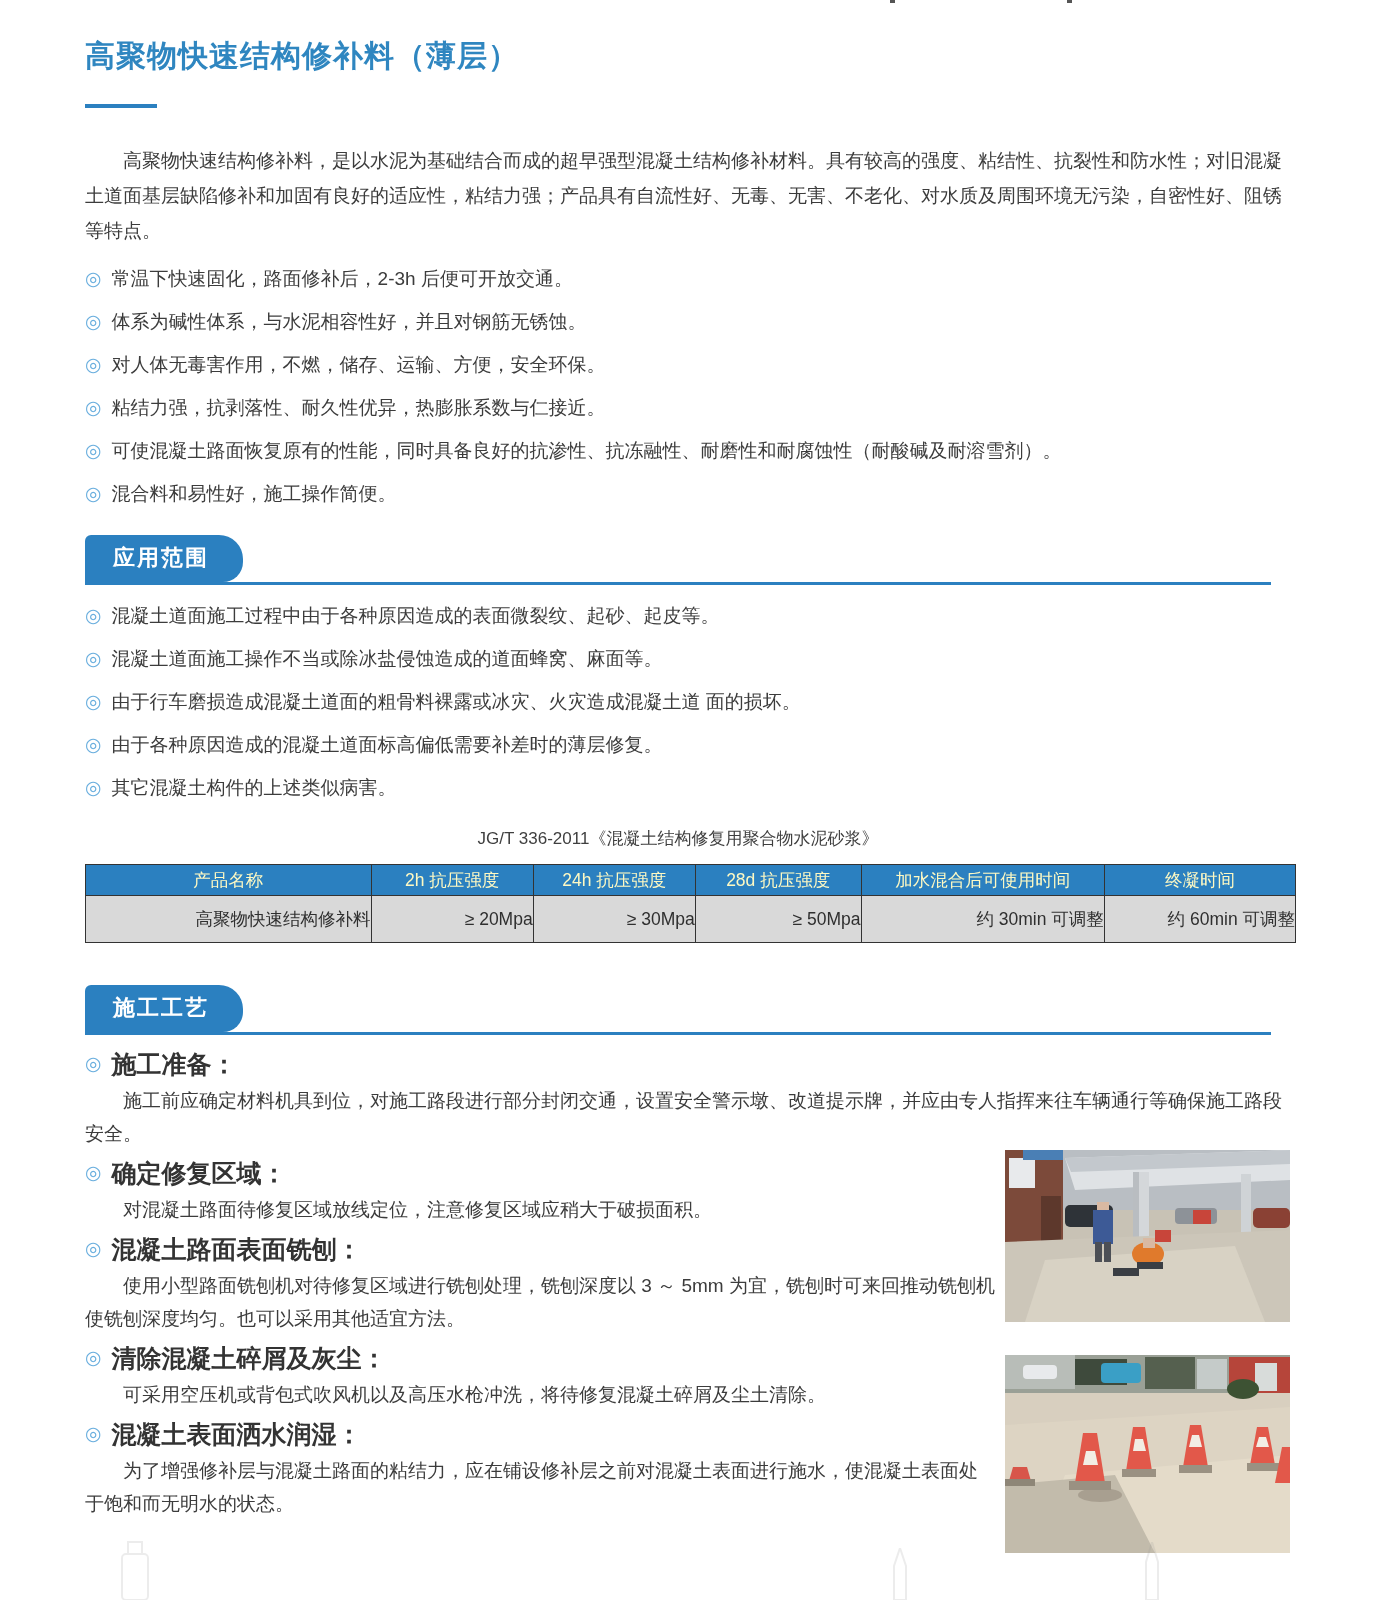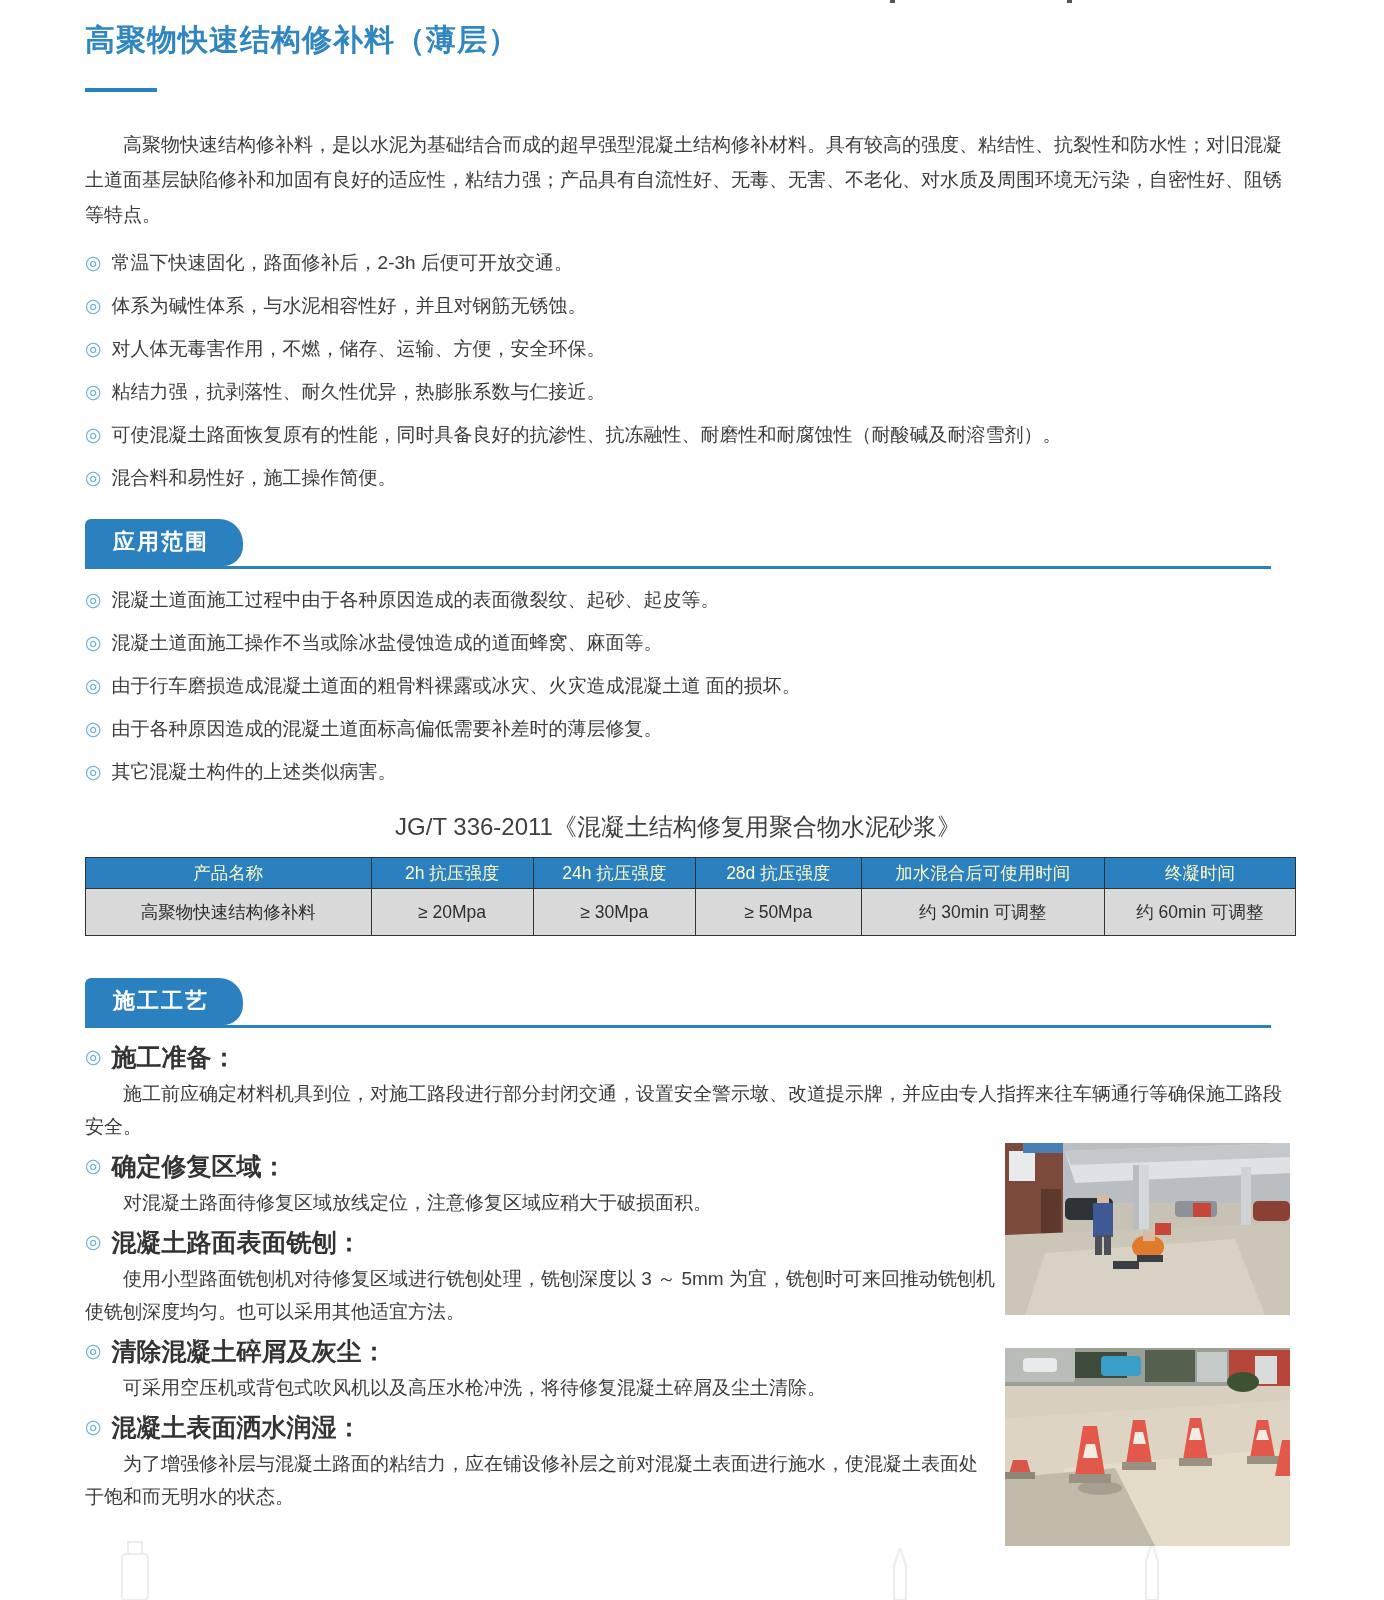--- a/index.html
+++ b/index.html
@@ -15,20 +15,21 @@
   .content { position:absolute; left:85px; top:0; width:1215px; }
 
   
   .artifact { position:absolute; width:5px; height:3px; background:#555; top:0; }
 
   
   .page-title {
     padding-top:20px;
     font-size:30px; font-weight:bold; color:#2f86c0;
     letter-spacing:1px;
+    margin-top:16px;
   }
   .title-underline { width:72px; height:4px; background:#2b80c0; margin-top:27px; }
 
   
   .intro {
     margin-top:35px;
     font-size:19px; line-height:35px;
     text-indent:2em; color:#3c3c3c;
     width:1215px;
   }
@@ -55,38 +56,38 @@
     margin-right:10px; flex:0 0 auto;
   }
   .bullet-text { font-size:19px; line-height:30px; color:#3c3c3c; }
 
   .mt-features { margin-top:30px; }
   .mt-sections { margin-top:26px; }
 
   
   .standard-ref {
     width:1186px; text-align:center;
-    margin-top:24px; font-size:24px; color:#3f3f3f;
+    margin-top:24px; font-size:17px; color:#3f3f3f;
   }
   table.perf {
     margin-top:14px;
     width:1211px;
     border-collapse:collapse;
     table-layout:fixed;
   }
   table.perf th, table.perf td {
     border:1.5px solid #333;
     text-align:center; vertical-align:middle;
     font-size:17.5px;
   }
   table.perf th {
     background:#2b80c0; color:#fef9c3;
     font-weight:normal; height:31px;
   }
-  table.perf td { background:#d9d9d9; color:#2f2f2f; height:47px; }
+  table.perf td { background:#d9d9d9; color:#2f2f2f; height:47px;text-align:right; }
   col.c0{width:23.6%} col.c1{width:13.4%} col.c2{width:13.4%}
   col.c3{width:13.7%} col.c4{width:20.1%} col.c5{width:15.8%}
 
   
   .process-wrap { position:relative; margin-top:14px; min-height:560px; }
   .step { margin-bottom:2px; }
   .step-label-row { display:flex; align-items:flex-start; margin-top:8px; }
   .step-title { font-size:25px; font-weight:bold; color:#333; line-height:30px; }
   .step-body {
     font-size:19px; line-height:33px; color:#3c3c3c;

